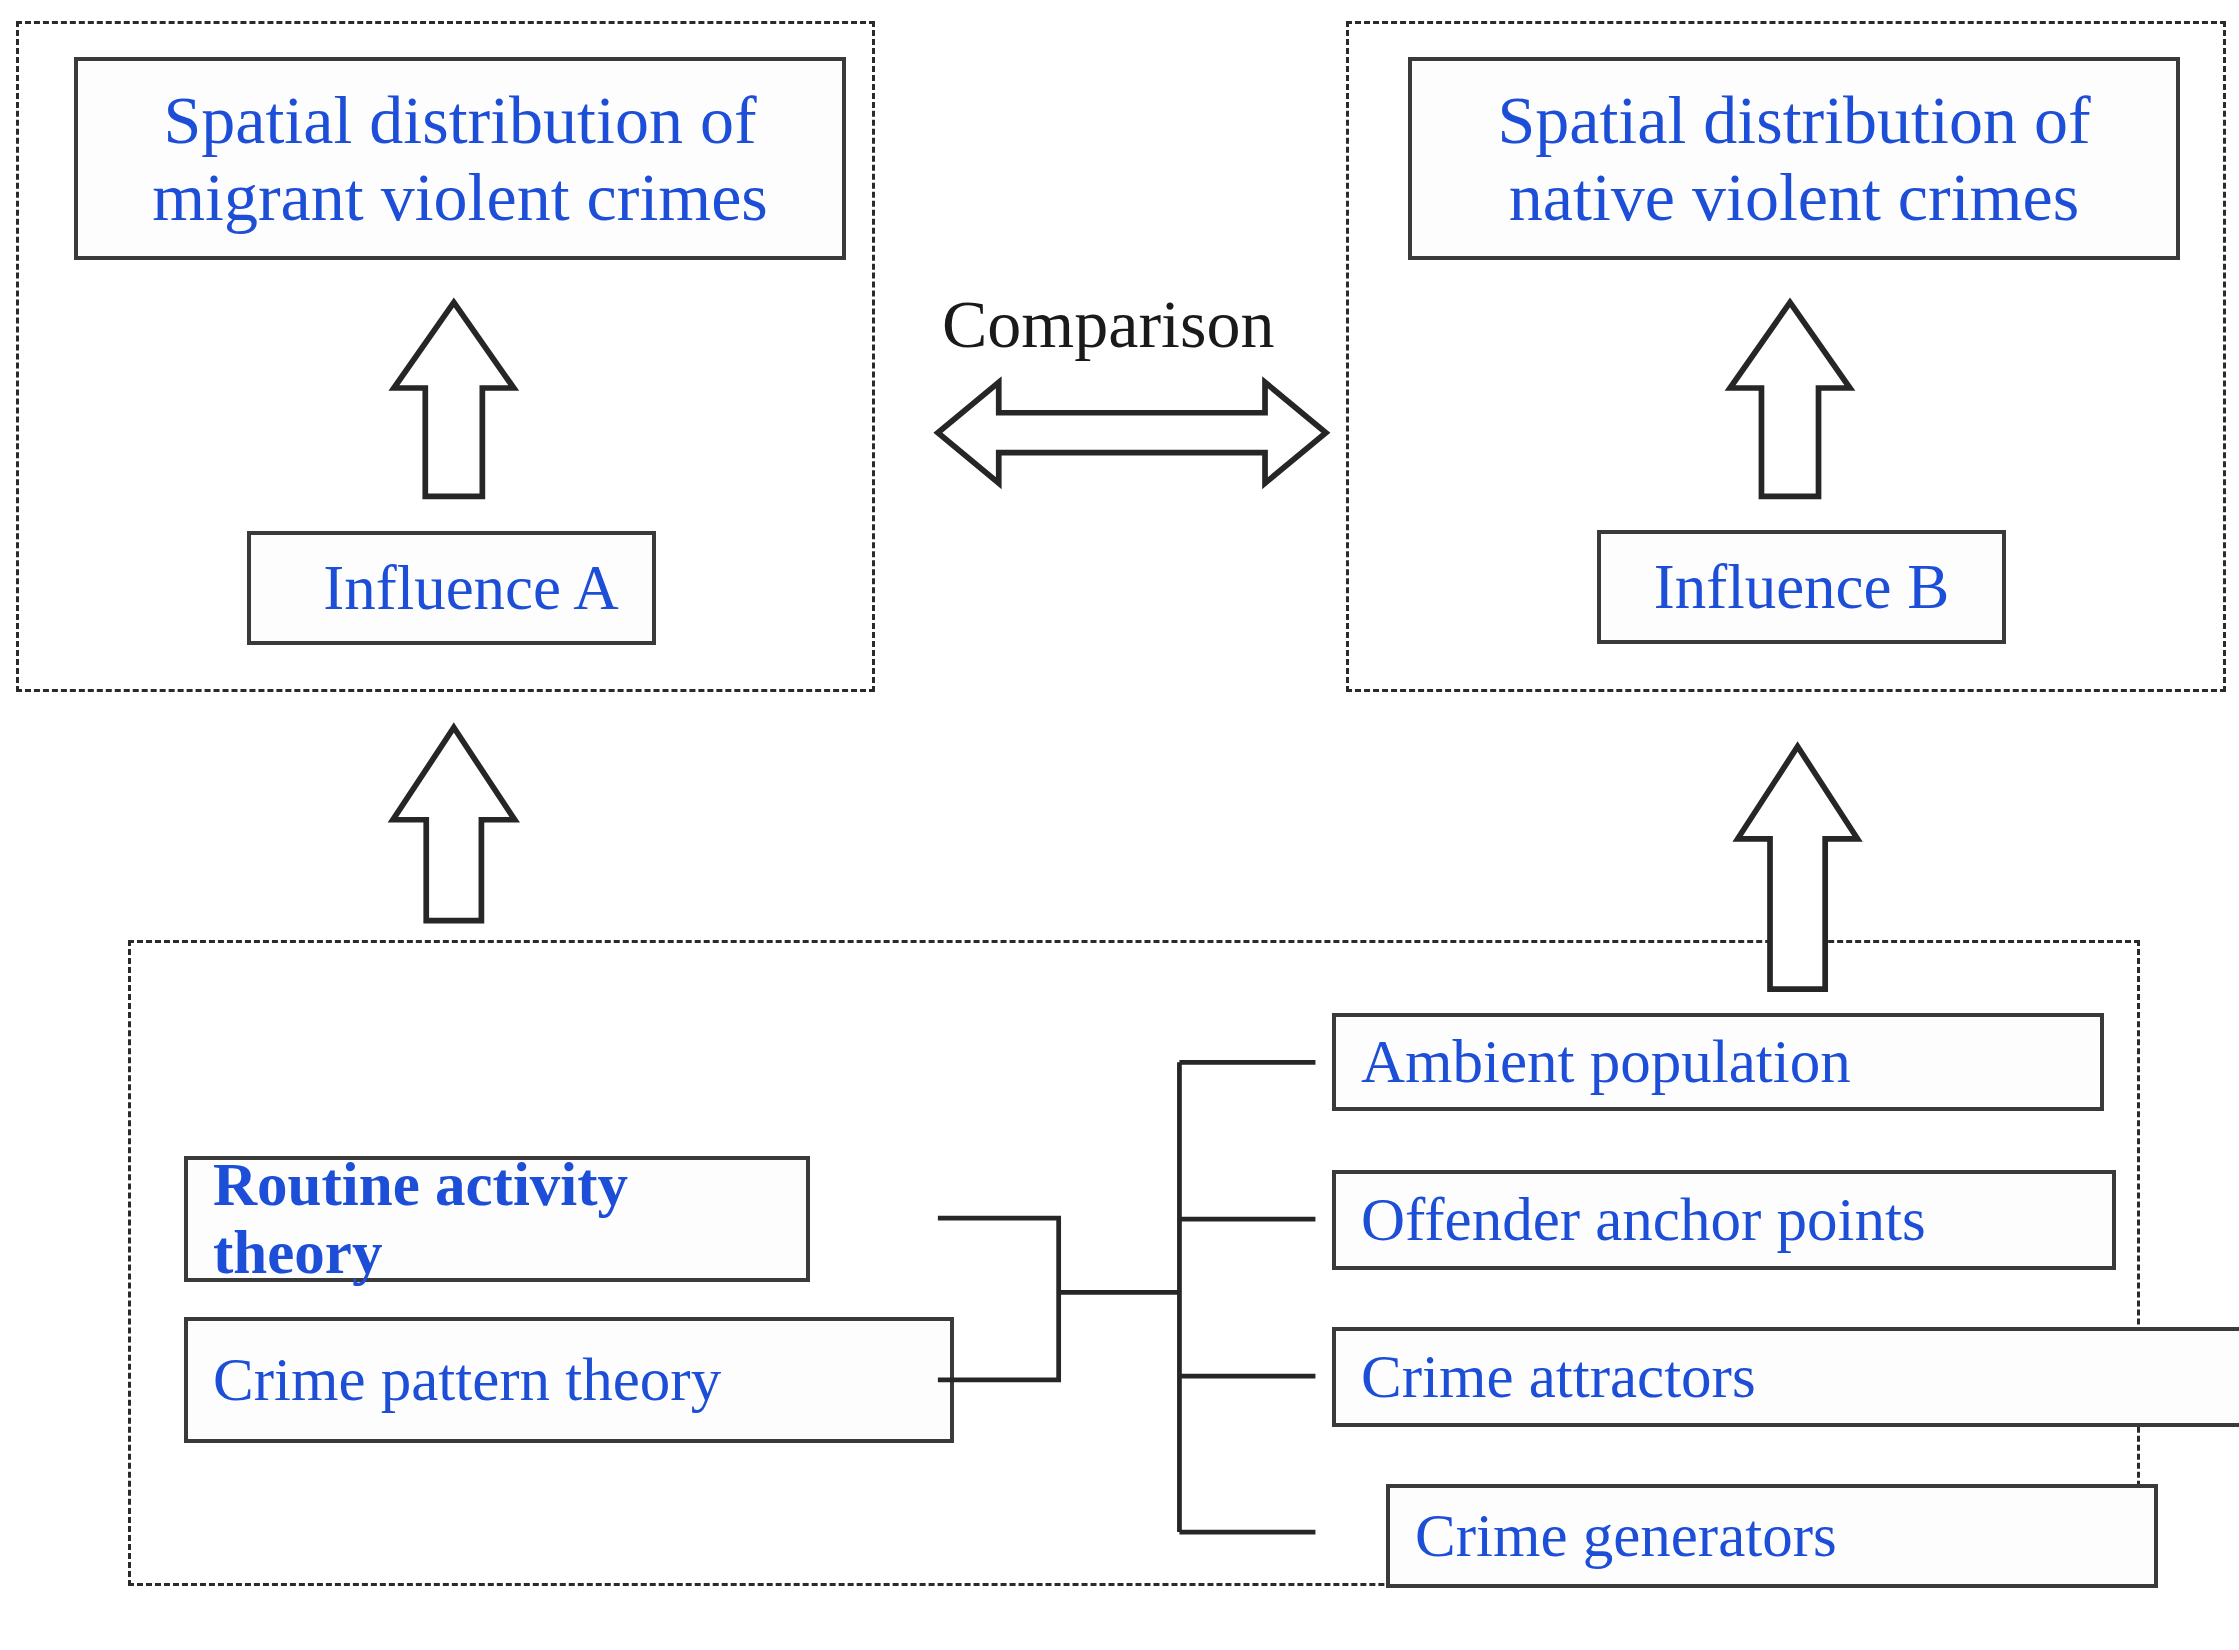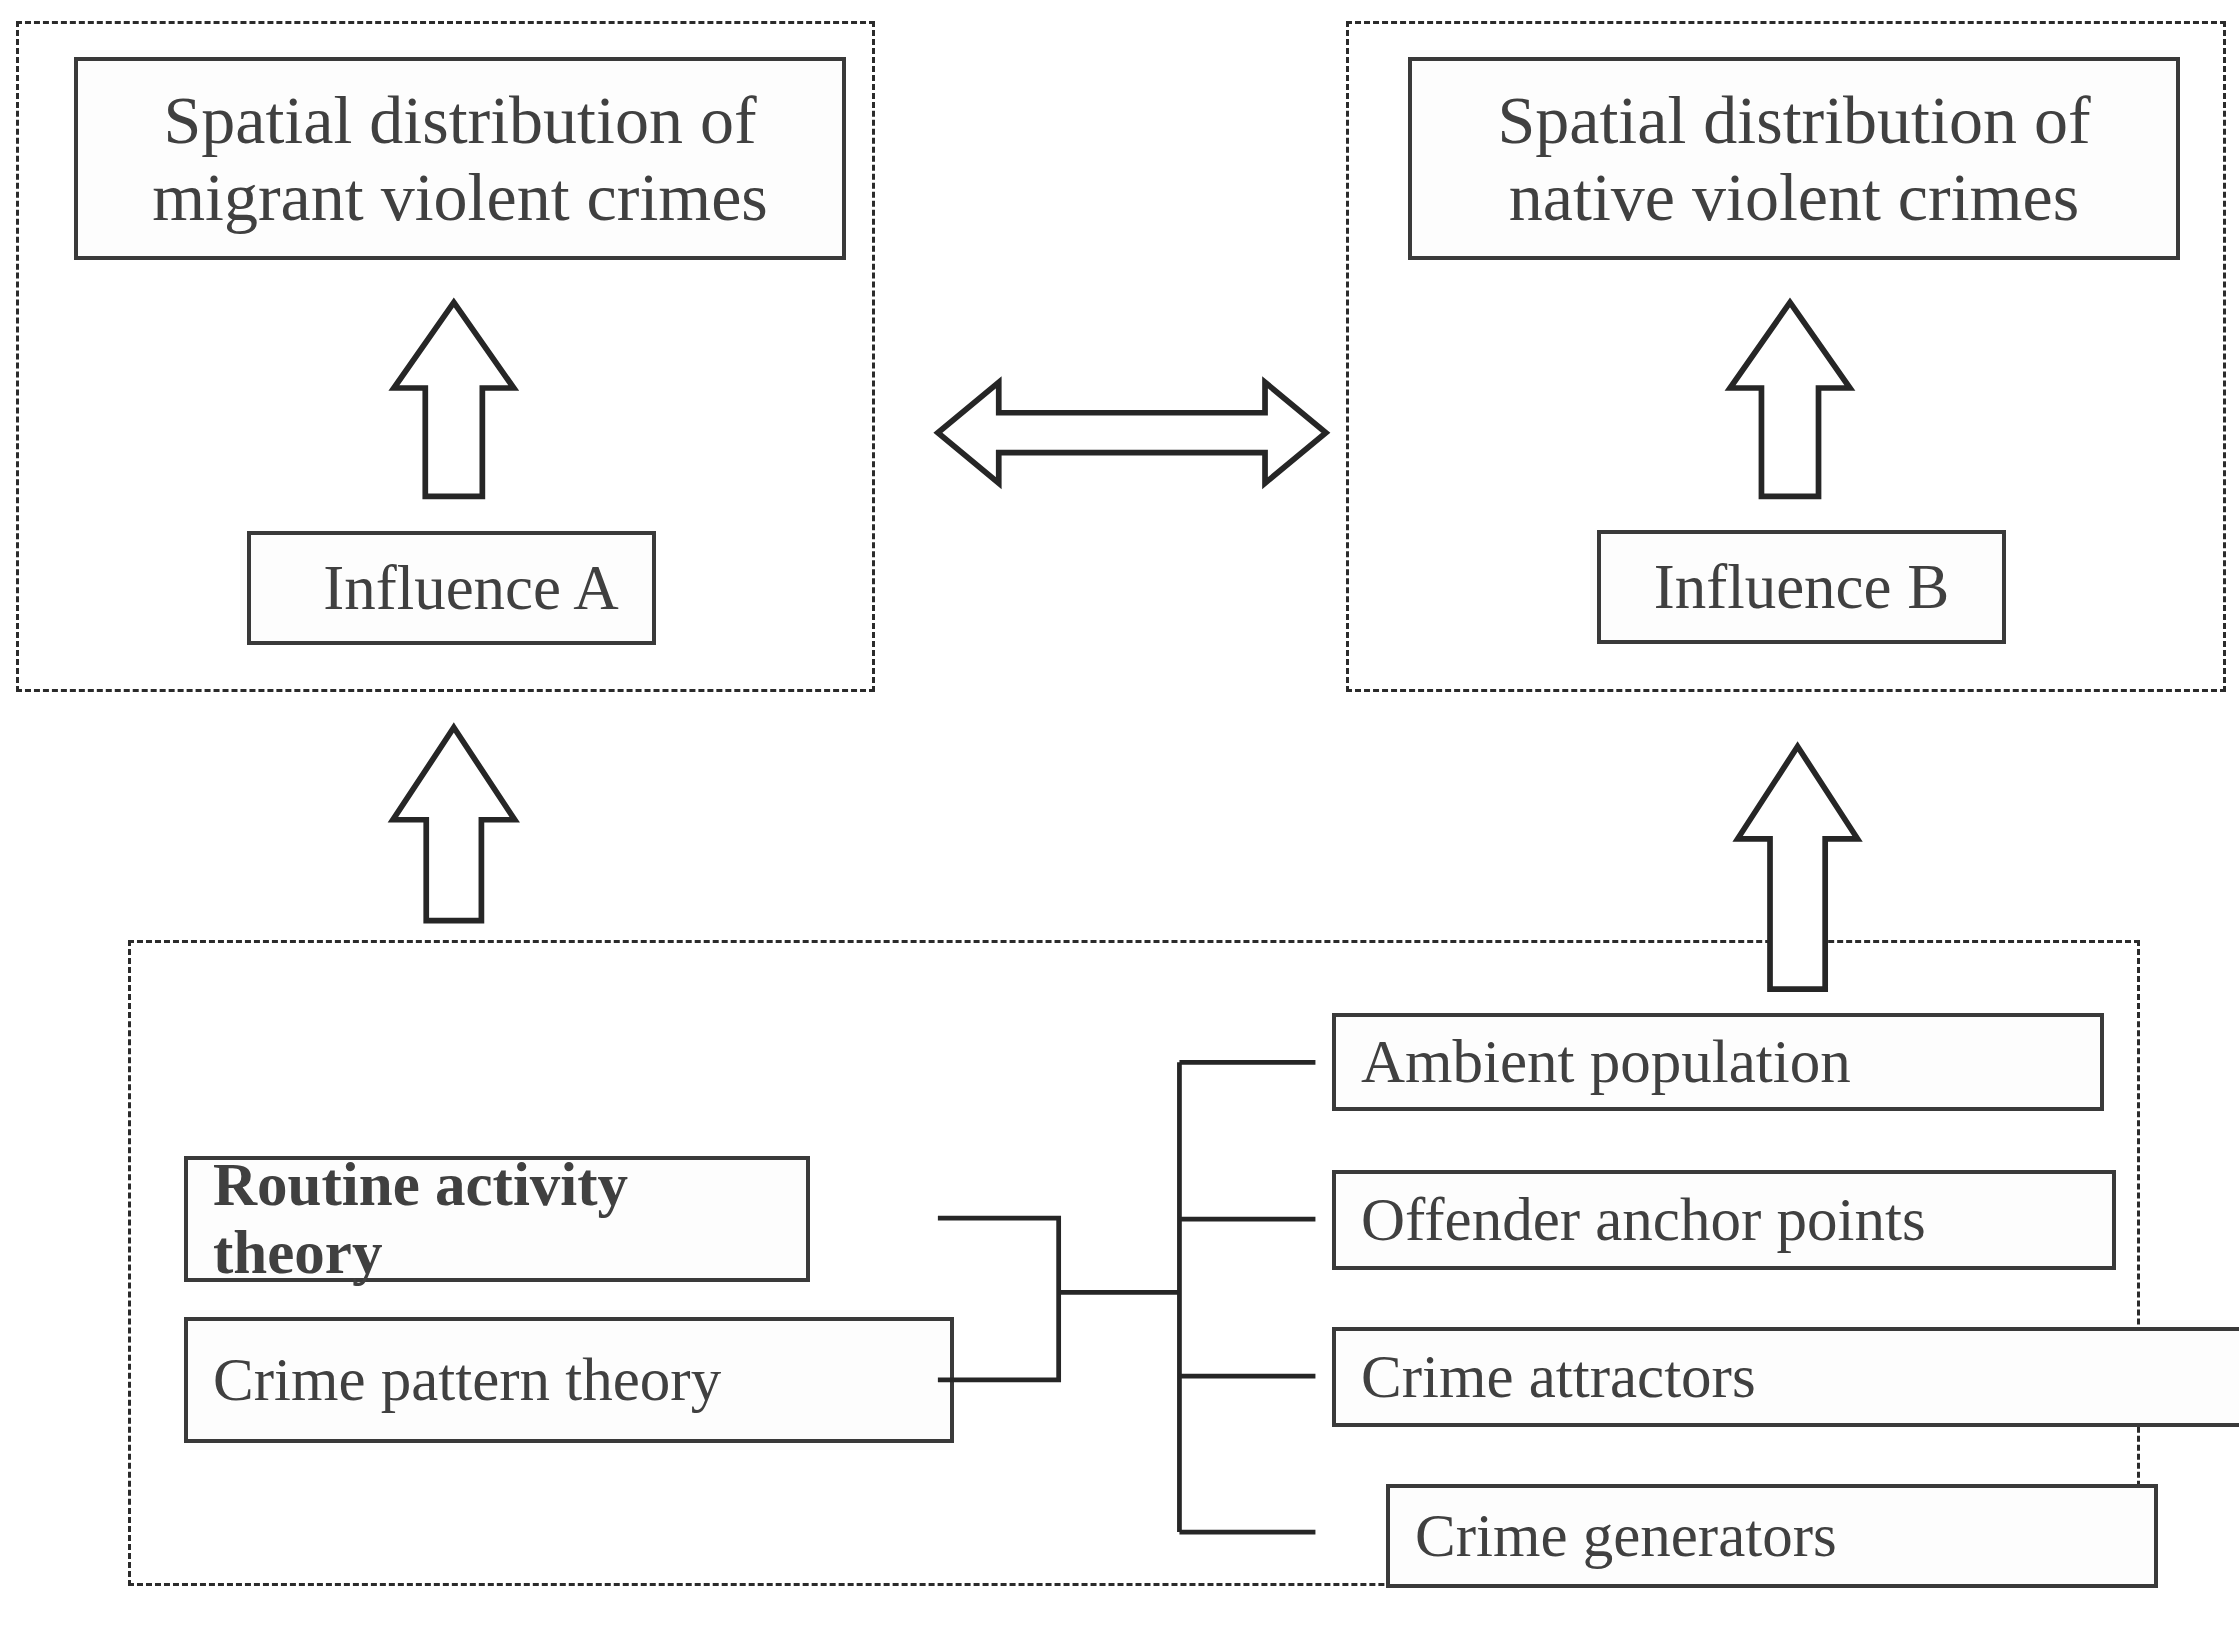--- a/index.html
+++ b/index.html
@@ -27,21 +27,21 @@
   
   .node {
     position: absolute;
     box-sizing: border-box;
     border: 4.8px solid #3a3a3a;
     background: #fdfdfd;
     display: flex;
     align-items: center;
     justify-content: center;
     text-align: center;
-    color: #404040;
+    color: #1d4ed8;
     line-height: 1.12;
     white-space: pre-line;
   }
   .node.left-align {
     justify-content: flex-start;
     padding-left: 25px;
     text-align: left;
     margin-left: 17px;
   }
 
@@ -103,20 +103,21 @@
   <div class="node t-md left-align" style="left:167px; top:1317px; width:770px; height:126px;">Crime pattern theory</div>
 
   <div class="node t-md left-align" style="left:1315px; top:1013px; width:772px; height:98px;">Ambient population</div>
 
   <div class="node t-md left-align" style="left:1315px; top:1170px; width:784px; height:100px;">Offender anchor points</div>
 
   <div class="node t-md left-align" style="left:1315px; top:1327px; width:928px; height:100px;">Crime attractors</div>
 
   <div class="node t-md left-align" style="left:1369px; top:1484px; width:772px; height:104px;">Crime generators</div>
 
+  <div class="label t-xl" style="left:942px; top:285px;">Comparison</div>
 
   <svg id="overlay" viewBox="0 0 2355 1735">
 
     <polygon class="arrow-shape" points="477,318 540,408 507,408 507,522 447,522 447,408 414,408"></polygon>
 
     <polygon class="arrow-shape" points="1882,318 1945,408 1912,408 1912,522 1852,522 1852,408 1819,408"></polygon>
 
     <polygon class="arrow-shape" points="477,765 541,862 506,862 506,968 448,968 448,862 413,862"></polygon>
 
     <polygon class="arrow-shape" points="1890,785 1953,882 1919,882 1919,1040 1861,1040 1861,882 1827,882"></polygon>

